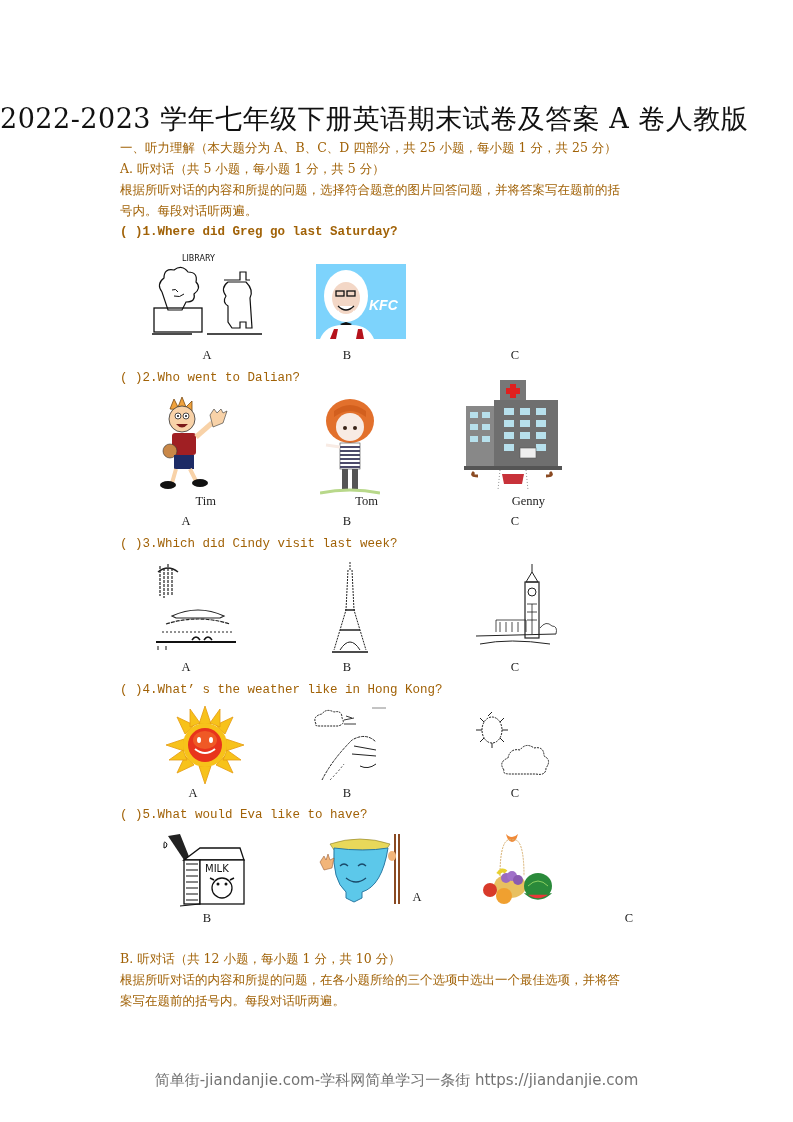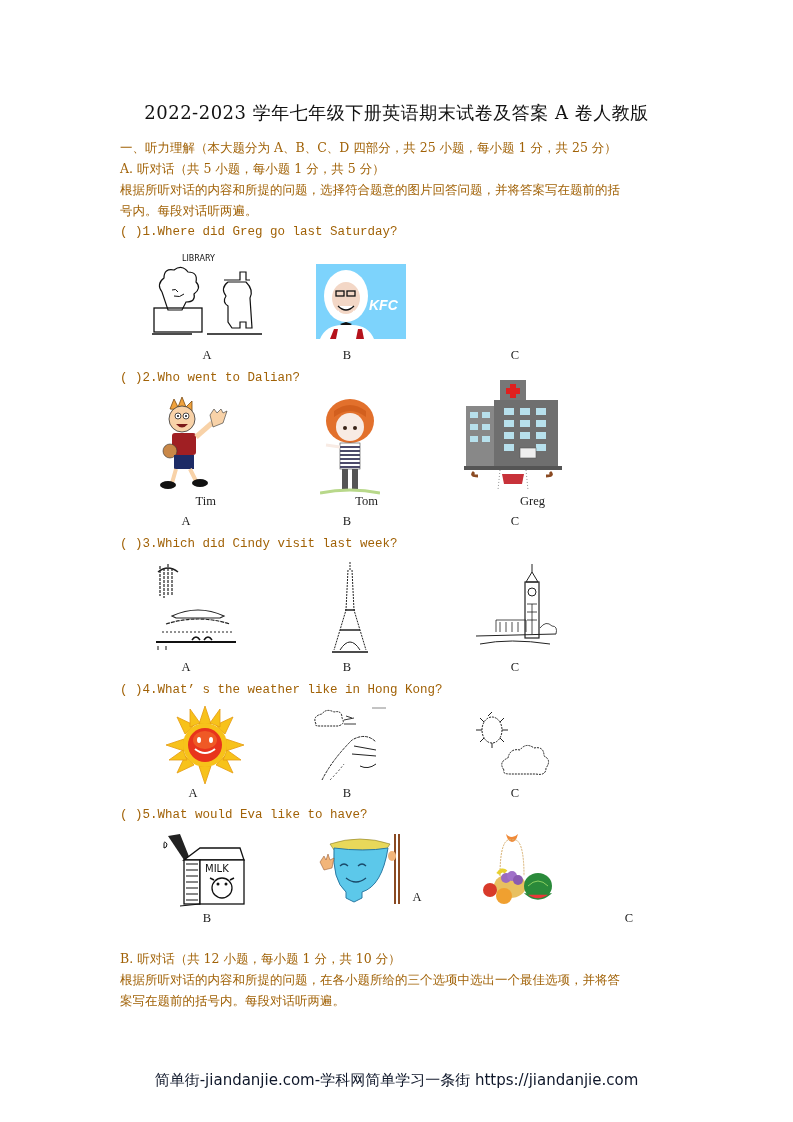--- a/index.html
+++ b/index.html
@@ -11,22 +11,22 @@
       width: 793px;
       height: 1122px;
       position: relative;
       overflow: hidden;
       font-family: "DejaVu Serif", "Liberation Serif", serif;
       color: #1a1a1a;
     }
     .abs { position: absolute; }
     .title {
       left: 0; width: 793px; top: 101px;
-      text-align: center;
-      font-size: 18px;
+      text-align: left;
+      font-size: 27px;
       letter-spacing: 0.5px;
       color: #111;
       white-space: nowrap;
     }
     .line {
       left: 120px;
       font-size: 12.5px;
       line-height: 20px;
       white-space: nowrap;
       color: #a16207;
@@ -50,35 +50,35 @@
       text-align: right;
       width: 60px;
       margin-left: -30px;
     }
     .pic { position: absolute; text-align: right; }
     .footer {
       left: 0; width: 793px; top: 1071px;
       text-align: center;
       font-family: "DejaVu Sans", "Liberation Sans", sans-serif;
       font-size: 15px;
-      color: #0f172a;
+      color: #737373;
       white-space: nowrap;
     }
   </style>
 </head>
 <body>
 
 <div class="abs title">2022-2023 学年七年级下册英语期末试卷及答案 A 卷人教版</div>
 
 <div class="abs line" style="top:138px;">一、听力理解（本大题分为 A、B、C、D 四部分，共 25 小题，每小题 1 分，共 25 分）</div>
 <div class="abs line" style="top:159px;">A. 听对话（共 5 小题，每小题 1 分，共 5 分）</div>
 <div class="abs line" style="top:180px;">根据所听对话的内容和所提的问题，选择符合题意的图片回答问题，并将答案写在题前的括</div>
 <div class="abs line" style="top:201px;">号内。每段对话听两遍。</div>
 
-<div class="abs line mono" style="top:222px;">(   )1.Where did Greg go last Saturday?</div>
+<div class="abs line mono" style="top:222px;font-weight:bold;">(   )1.Where did Greg go last Saturday?</div>
 
 <div class="pic" style="left:152px; top:252px; width:115px; height:90px;">
   <svg width="115" height="90" viewBox="0 0 115 90">
     <text x="30" y="9" font-size="8" font-family="DejaVu Sans, sans-serif" fill="#111">LIBRARY</text>
     <path d="M10 40 q-6 -8 2 -14 q0 -10 10 -8 q8 -6 14 2 q10 0 8 10 q6 6 -2 12 q2 8 -8 8 l-4 8 l-14 0 z" fill="none" stroke="#111" stroke-width="1.2"></path>
     <path d="M20 38 q4 -2 6 2 m-4 4 q6 2 10 -2" fill="none" stroke="#111" stroke-width="1"></path>
     <rect x="2" y="56" width="48" height="24" fill="none" stroke="#111" stroke-width="1.3"></rect>
     <path d="M72 28 l16 0 l0 -8 l6 0 l0 8 l4 0 M76 30 q-8 6 -2 14 q-4 6 2 10 l0 16 l4 6 l8 0 l0 -6 l6 0 l0 6 l6 0 l-2 -30 q4 -8 -4 -16 z" fill="none" stroke="#111" stroke-width="1.2"></path>
     <path d="M0 82 l40 0 M55 82 l55 0" stroke="#111" stroke-width="1.5"></path>
   </svg>
@@ -169,21 +169,21 @@
     <rect x="56" y="70" width="16" height="10" fill="#eee" stroke="#555" stroke-width="0.6"></rect>
     <rect x="0" y="88" width="98" height="4" fill="#555"></rect>
     <path d="M10 94 q-4 4 4 4 M86 94 q4 4 -4 4" stroke="#8a4a22" stroke-width="3" fill="none"></path>
     <path d="M38 96 l22 0 l-2 10 l-18 0 z" fill="#c8323a"></path>
     <path d="M36 92 l-2 20 M62 92 l2 20" stroke="#444" stroke-width="0.6" stroke-dasharray="1,2"></path>
   </svg>
 </div>
 
 <div class="abs name" style="left:186px; top:494px;">Tim</div>
 <div class="abs name" style="left:348px; top:494px;">Tom</div>
-<div class="abs name" style="left:515px; top:494px;">Greg</div>
+<div class="abs name" style="left:515px; top:494px;">Genny</div>
 
 <div class="abs opt" style="left:186px; top:514px;">A</div>
 <div class="abs opt" style="left:347px; top:514px;">B</div>
 <div class="abs opt" style="left:515px; top:514px;">C</div>
 
 <div class="abs line mono" style="top:534px;">(   )3.Which did Cindy visit last week?</div>
 
 <div class="pic" style="left:152px; top:560px; width:90px; height:90px;">
   <svg width="90" height="90" viewBox="0 0 90 90">
     <path d="M8 6 l0 30 M12 8 l0 30 M16 4 l0 32 M20 8 l0 28" stroke="#222" stroke-width="1.2" stroke-dasharray="3,1"></path>

